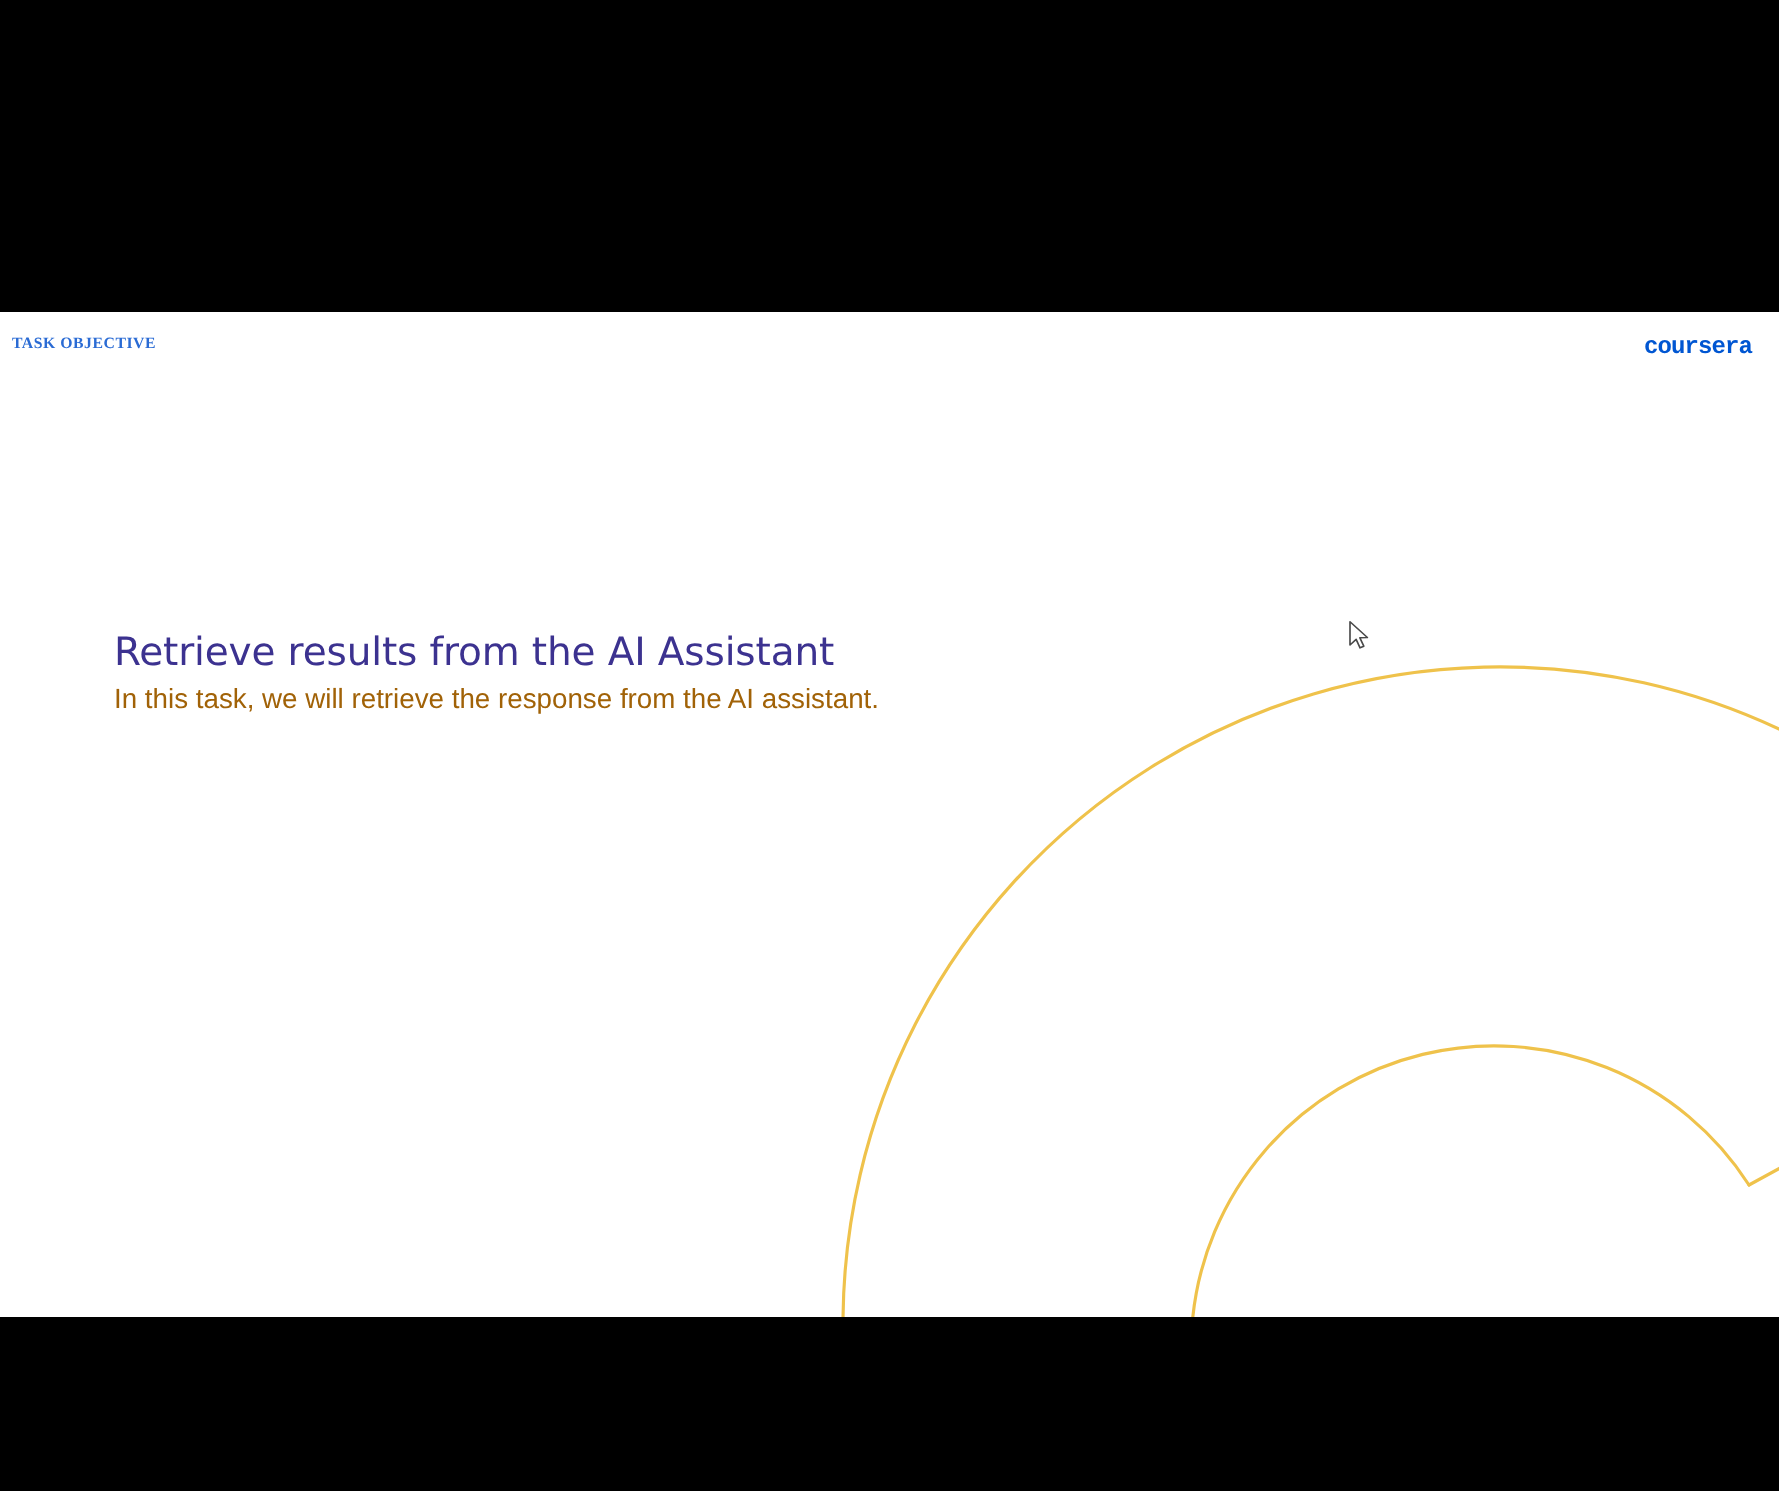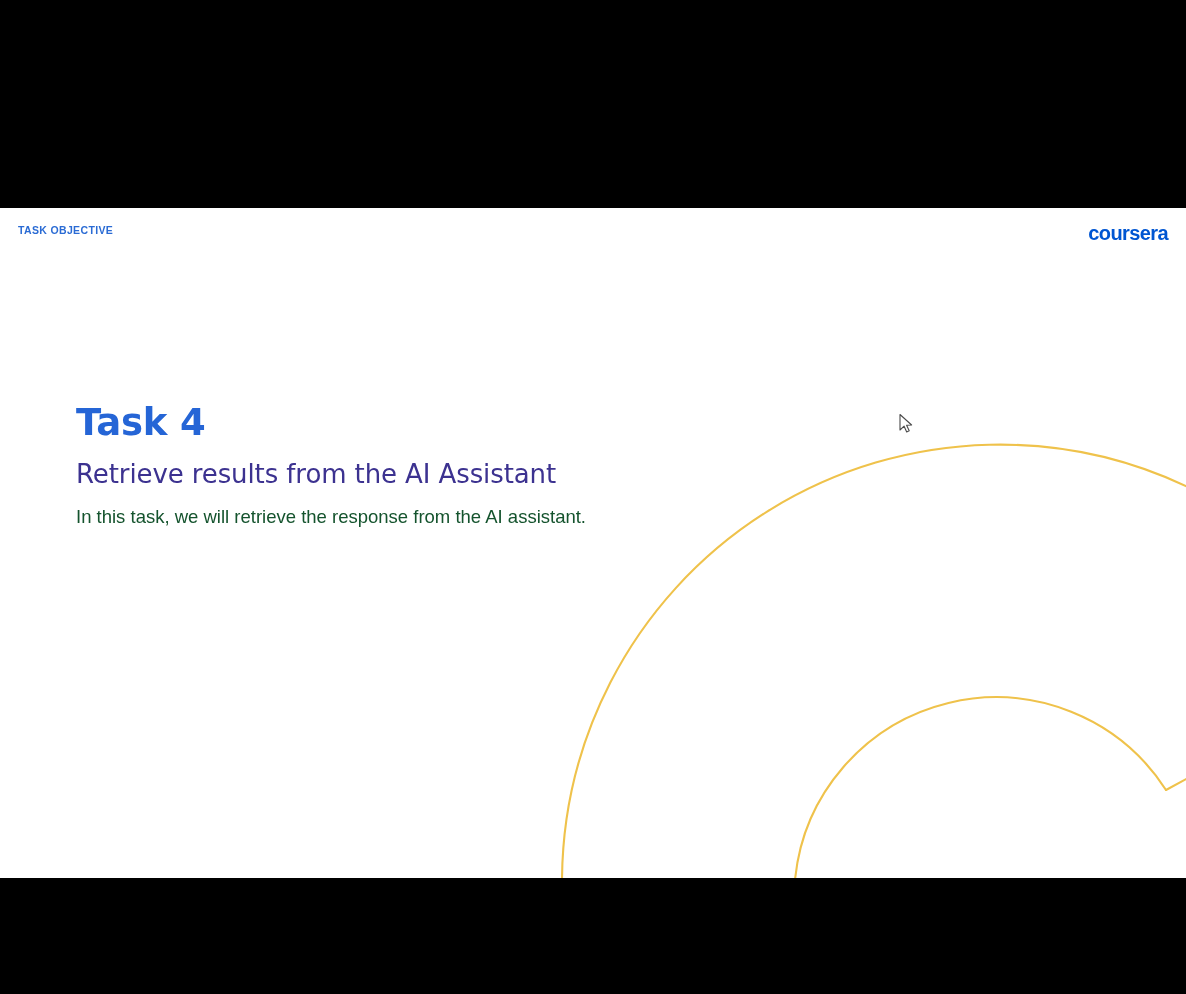--- a/index.html
+++ b/index.html
@@ -64,37 +64,37 @@
     position: absolute;
     left: 0;
     top: 0;
     width: 1186px;
     height: 60px;
     z-index: 5;
   }
 
   #eyebrow-label {
     position: absolute;
-    left: 18px;
+    left: 8px;
     top: 16px;
-    font-family: Liberation Sans, sans-serif;
+    font-family: Liberation Serif, serif;
     font-size: 10.5px;
     font-weight: bold;
     letter-spacing: 0.35px;
     color: #2A6BD4;
     white-space: nowrap;
     text-align: right;
   }
 
   #coursera-logo {
     position: absolute;
     right: 18px;
     top: 14px;
-    font-family: Liberation Sans, sans-serif;
-    font-size: 20px;
+    font-family: Liberation Mono, monospace;
+    font-size: 16px;
     font-weight: bold;
     letter-spacing: -0.6px;
     color: #0056D2;
     white-space: nowrap;
   }
 
   
   #text-block {
     position: absolute;
     left: 76px;
@@ -122,23 +122,23 @@
     line-height: 1.2;
     margin: 16px 0 0 0;
     letter-spacing: -0.1px;
     white-space: nowrap;
   }
 
   #task-description {
     font-family: "Liberation Sans", sans-serif;
     font-size: 18.5px;
     font-weight: normal;
-    color: #14532d;
+    color: #a16207;
     line-height: 1.3;
-    margin: 15px 0 0 0;
+    margin: 3px 0 0 0;
     white-space: nowrap;
   }
 
   
   #mouse-cursor {
     position: absolute;
     left: 898px;
     top: 413px;
     width: 16px;
     height: 22px;
@@ -163,21 +163,20 @@
 
       <path d="M 1166 582 L 1188 570" fill="none" stroke="#EFC24B" stroke-width="2.1" stroke-linecap="round"></path>
     </svg>
 
     <div id="slide-header">
       <div id="eyebrow-label">TASK OBJECTIVE</div>
       <div id="coursera-logo">coursera</div>
     </div>
 
     <div id="text-block">
-      <h1 id="task-heading">Task 4</h1>
       <h2 id="task-subheading">Retrieve results from the AI Assistant</h2>
       <p id="task-description">In this task, we will retrieve the response from the AI assistant.</p>
     </div>
 
   </div>
 
   <div id="letterbox-bottom" class="letterbox"></div>
 
   <svg id="mouse-cursor" viewBox="0 0 16 22" width="16" height="22" xmlns="http://www.w3.org/2000/svg">
     <path d="M 2 1.5 L 2 17 L 6.1 13.2 L 8.7 18.9 L 11.2 17.8 L 8.6 12.2 L 13.6 12 Z" fill="#ffffff" stroke="#4a4a4a" stroke-width="1.1" stroke-linejoin="round"></path>

